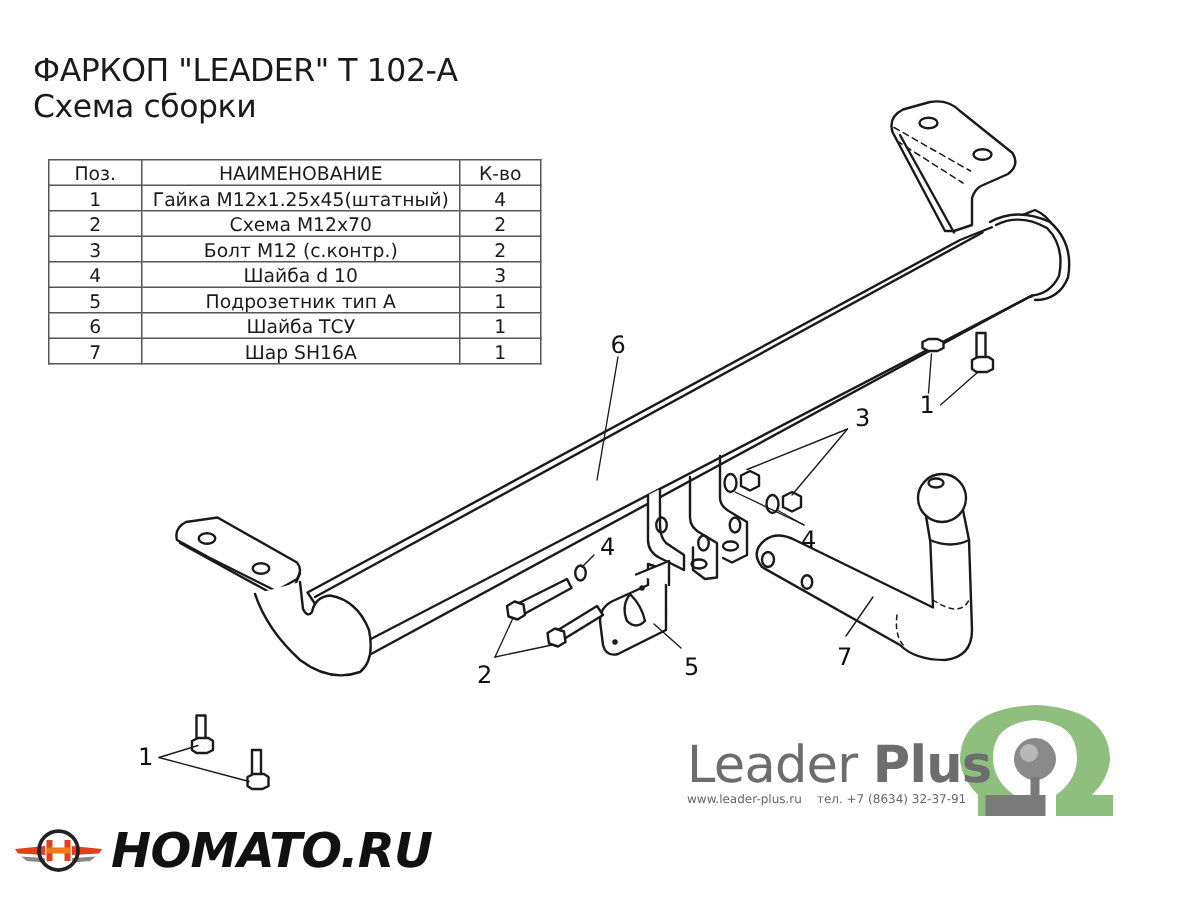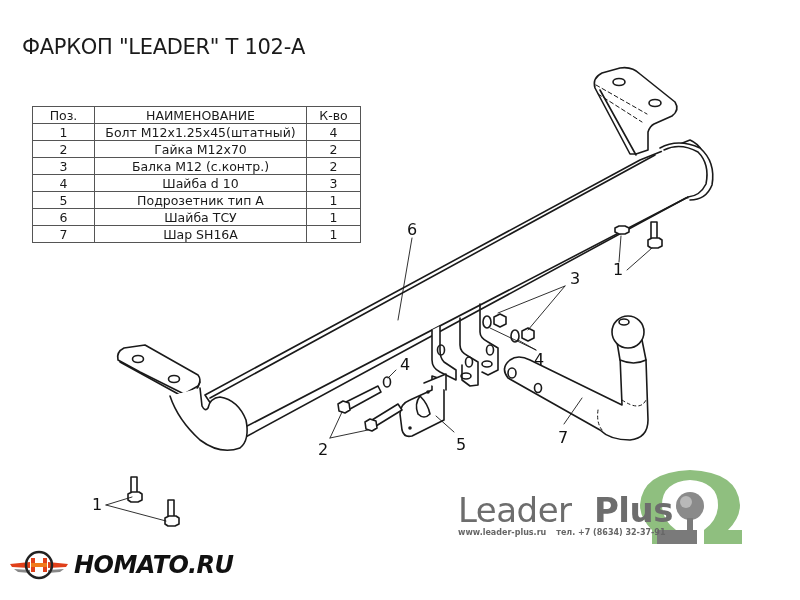--- a/index.html
+++ b/index.html
@@ -5,61 +5,62 @@
   html, body { margin:0; padding:0; background:#ffffff; }
   body { width:800px; height:600px; position:relative; overflow:hidden; font-family:"DejaVu Sans", sans-serif; color:#1a1a1a; }
   .title { position:absolute; left:22px; top:35px; font-size:21px; line-height:24px; font-family:"DejaVu Sans", sans-serif; letter-spacing:-0.3px; }
   .title div { white-space:nowrap; }
   table.parts { position:absolute; left:32px; top:106px; border-collapse:collapse; font-size:12.5px; font-family:"DejaVu Sans", sans-serif; }
   table.parts td, table.parts th { border:1px solid #555; padding:0 4px; height:16px; line-height:15px; text-align:center; font-weight:normal; white-space:nowrap;margin-left:12px; }
   table.parts col.c1 { width:62px; } table.parts col.c2 { width:212px; } table.parts col.c3 { width:54px; }
   svg.drawing { position:absolute; left:0; top:0; }
   .lp-logo { position:absolute; left:458px; top:490px; }
   .lp-name { font-family:"DejaVu Sans", sans-serif; font-size:34px; color:#6d6d6d; letter-spacing:-0.5px; line-height:40px; white-space:nowrap; }
-  .lp-name b { color:#6d6d6d;margin-left:12px; }
-  .lp-contacts { font-family:"DejaVu Sans", sans-serif; font-size:8px; color:#666; white-space:nowrap; margin-top:-2px;font-weight:bold; }
+  .lp-name b { color:#6d6d6d; }
+  .lp-contacts { font-family:"DejaVu Sans", sans-serif; font-size:8px; color:#666; white-space:nowrap; margin-top:-2px; }
   .lp-url { margin-right:10px; }
   .homato { position:absolute; left:8px; top:548px; display:flex; align-items:center; }
-  .homato-text { font-family:"DejaVu Sans", sans-serif; font-style:italic; font-weight:bold; font-size:24px; color:#111; letter-spacing:-0.5px; margin-left:4px; }
+  .homato-text { font-family:"DejaVu Sans", sans-serif; font-style:italic; font-weight:bold; font-size:32px; color:#111; letter-spacing:-0.5px; margin-left:4px; }
   .callout { font-family:"DejaVu Sans", sans-serif; font-size:16px; fill:#111; }
 </style>
 </head>
 <body>
 
 <div class="title">
   <div>ФАРКОП "LEADER" Т 102-А</div>
+  <div>Схема сборки</div>
 </div>
 
 <table class="parts">
   <colgroup>
       <col class="c1">
       <col class="c2">
       <col class="c3">
     </colgroup>
   <thead>
     <tr>
       <th>Поз.</th>
       <th>НАИМЕНОВАНИЕ</th>
       <th>К-во</th>
     </tr>
   </thead>
   <tbody>
     <tr>
         <td>1</td>
-        <td>Болт М12х1.25х45(штатный)</td>
+        <td>Гайка М12х1.25х45(штатный)</td>
         <td>4</td>
       </tr>
     <tr>
         <td>2</td>
-        <td>Гайка М12х70</td>
+        <td>Схема М12х70</td>
         <td>2</td>
       </tr>
     <tr>
         <td>3</td>
-        <td>Балка М12 (с.контр.)</td>
+        <td>Болт М12 (с.контр.)</td>
         <td>2</td>
       </tr>
     <tr>
         <td>4</td>
         <td>Шайба d 10</td>
         <td>3</td>
       </tr>
     <tr>
         <td>5</td>
         <td>Подрозетник тип А</td>

